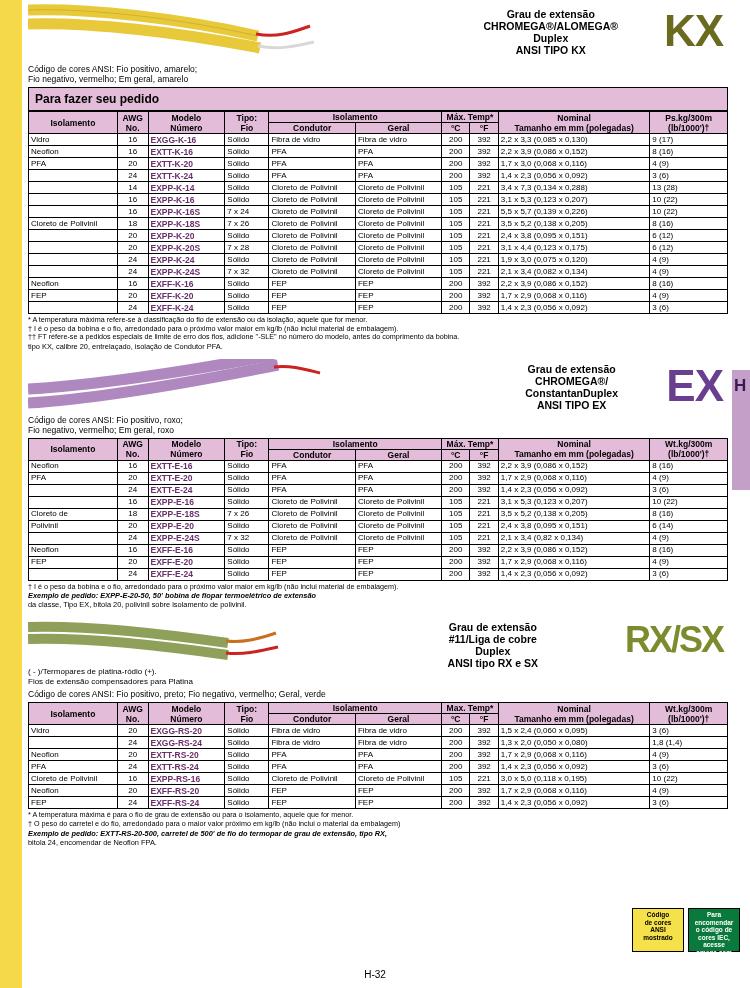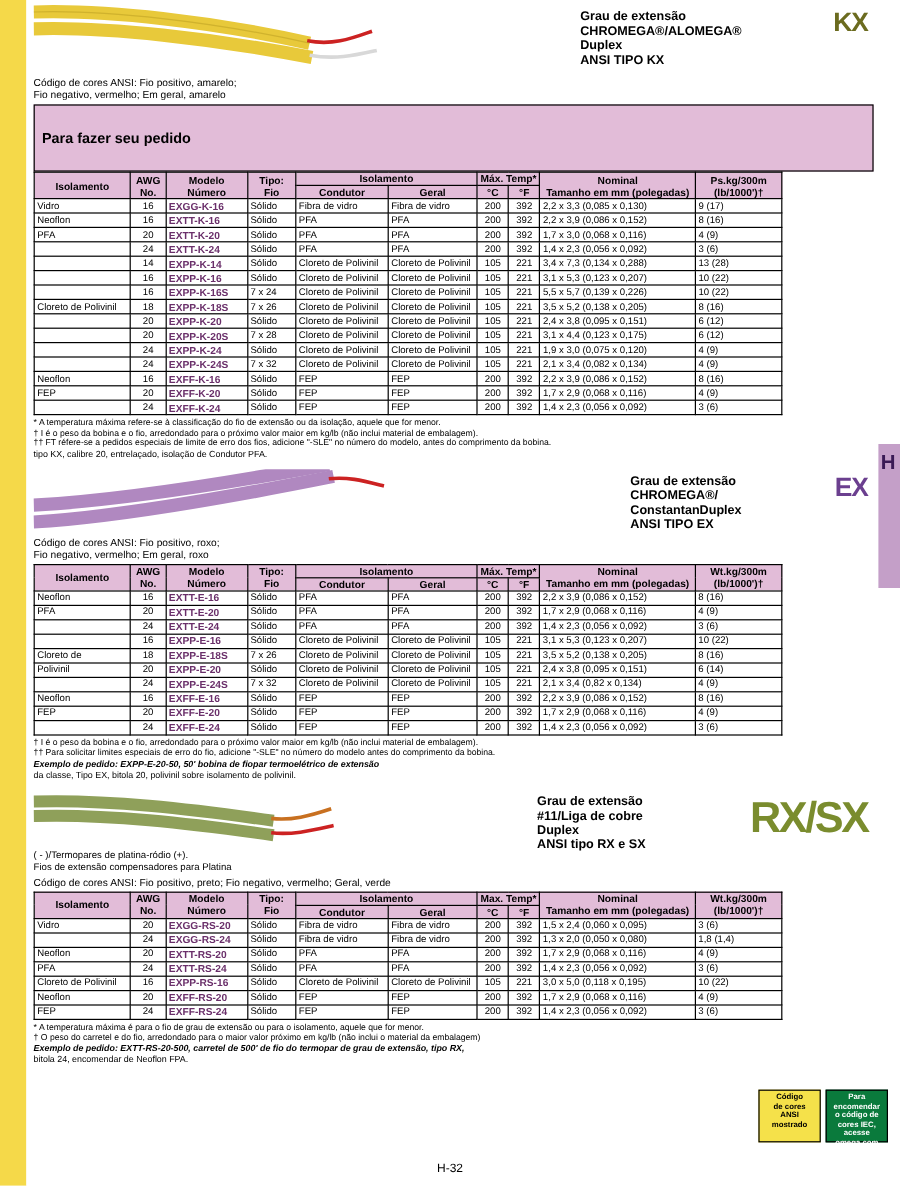--- a/index.html
+++ b/index.html
@@ -17,33 +17,33 @@
   .leftbar{position:absolute;left:0;top:0;width:22px;height:988px;background:#f5d949;}
   .leftbar2{position:absolute;left:22px;top:0;width:6px;height:988px;background:#ffffff;}
   
   .righttab{position:absolute;right:0;top:370px;width:18px;height:120px;background:#c49fc8;}
   .righttab .letter{position:absolute;left:2px;top:6px;font-size:17px;font-weight:bold;color:#3a1a55;}
 
   .content{position:absolute;left:28px;top:0;width:700px;}
 
   
   .sec-head{position:relative;height:62px;}
-  .sec-title{position:absolute;right:110px;top:8px;text-align:left;font-weight:bold;font-size:10.5px;line-height:12px;}
-  .sec-big{position:absolute;right:5px;top:6px;font-size:22px;font-weight:bold;font-family:"Liberation Sans",sans-serif;}
+  .sec-title{position:absolute;right:110px;top:8px;text-align:center;font-weight:bold;font-size:10.5px;line-height:12px;}
+  .sec-big{position:absolute;right:5px;top:6px;font-size:44px;font-weight:bold;font-family:"Liberation Sans",sans-serif;}
   .kx-big{color:#6b6b1f;letter-spacing:-1px;}
   .ex-big{color:#6b3f8f;letter-spacing:-1px;}
   .rx-big{color:#7a8c2e;letter-spacing:-2px;font-size:36px;}
 
   .colorcode{font-size:8.5px;line-height:10px;margin:2px 0 3px 0;}
 
   
-  .banner{background:#e2bcd8;border:1px solid #000;font-weight:bold;font-size:12px;padding:20px 6px;margin-bottom:0;}
+  .banner{background:#e2bcd8;border:1px solid #000;font-weight:bold;font-size:12px;padding:4px 6px;margin-bottom:0;}
 
   
-  table.spec{border-collapse:collapse;width:624px;font-size:8px;}
+  table.spec{border-collapse:collapse;width:700px;font-size:8px;}
   table.spec th, table.spec td{border:1px solid #000;padding:0 2px;vertical-align:middle;}
   table.spec thead th{background:#e2bcd8;font-weight:bold;text-align:center;font-size:8.5px;line-height:10px;}
   table.spec td{background:#fff;height:11px;line-height:10px;}
   .c{text-align:center;}
   .l{text-align:left;padding-left:3px;}
   .model{font-weight:bold;font-size:8.5px;color:#6a2f6a;margin-top:38px;}
   .hdr-iso{width:86px;}
   .notes{font-size:7.2px;line-height:8.6px;margin-top:2px;}
   .notes .ex{font-style:italic;font-weight:bold;}
   .exline{font-size:7.4px;line-height:9px;}
@@ -466,21 +466,20 @@
             <td class="c">200</td>
             <td class="c">392</td>
             <td class="l">1,4 x 2,3 (0,056 x 0,092)</td>
             <td class="l">3 (6)</td>
           </tr>
         </tbody>
     </table>
 
     <div class="notes">
       <div>† I é o peso da bobina e o fio, arredondado para o próximo valor maior em kg/lb (não inclui material de embalagem).</div>
-      <div>†† Para solicitar limites especiais de erro do fio, adicione "-SLE" no número do modelo antes do comprimento da bobina.</div>
       <div class="exline ex">Exemplo de pedido: EXPP-E-20-50, 50' bobina de fiopar termoelétrico de extensão</div>
       <div class="exline">da classe, Tipo EX, bitola 20, polivinil sobre isolamento de polivinil.</div>
     </div>
 
     <div class="sec-head" style="height:52px;margin-top:4px">
       <svg class="wire-rx" viewBox="0 0 300 46">
         <path d="M0,10 C60,8 130,16 200,26" stroke="#8fa05a" stroke-width="10" fill="none"></path>
         <path d="M0,22 C60,20 130,28 200,38" stroke="#8fa05a" stroke-width="10" fill="none"></path>
         <path d="M198,24 C215,26 230,22 248,16" stroke="#c87020" stroke-width="3" fill="none"></path>
         <path d="M198,36 C216,38 232,34 250,30" stroke="#cc2222" stroke-width="3" fill="none"></path>

